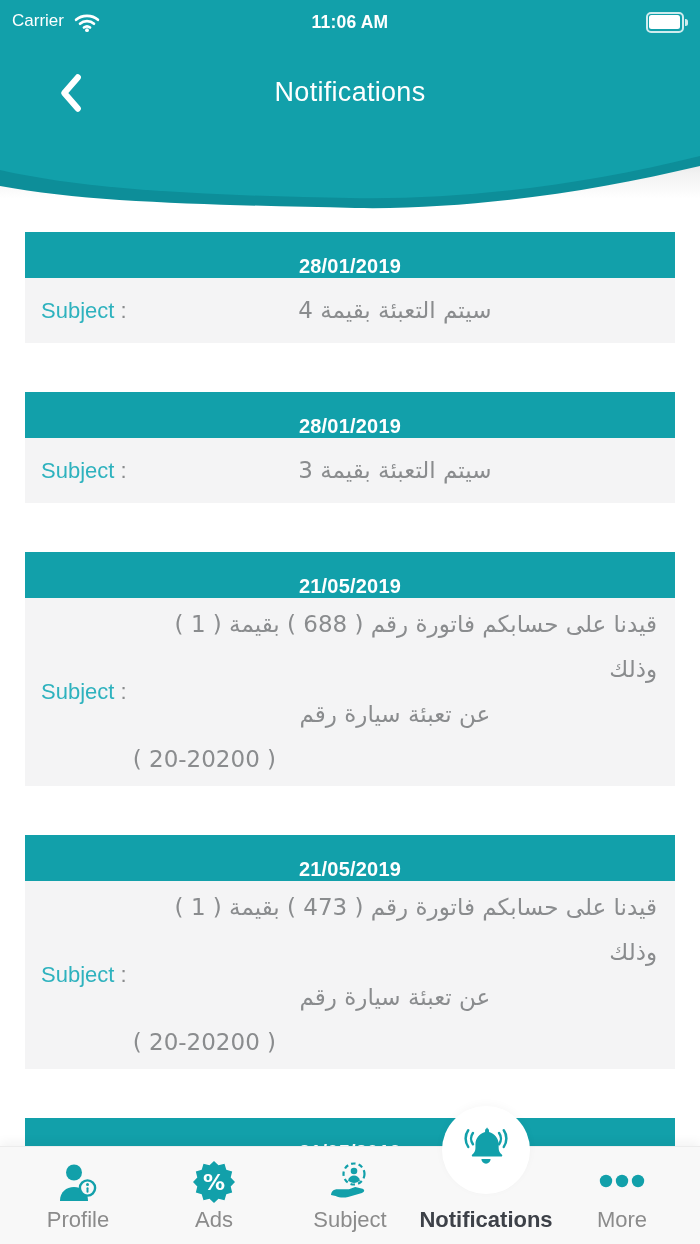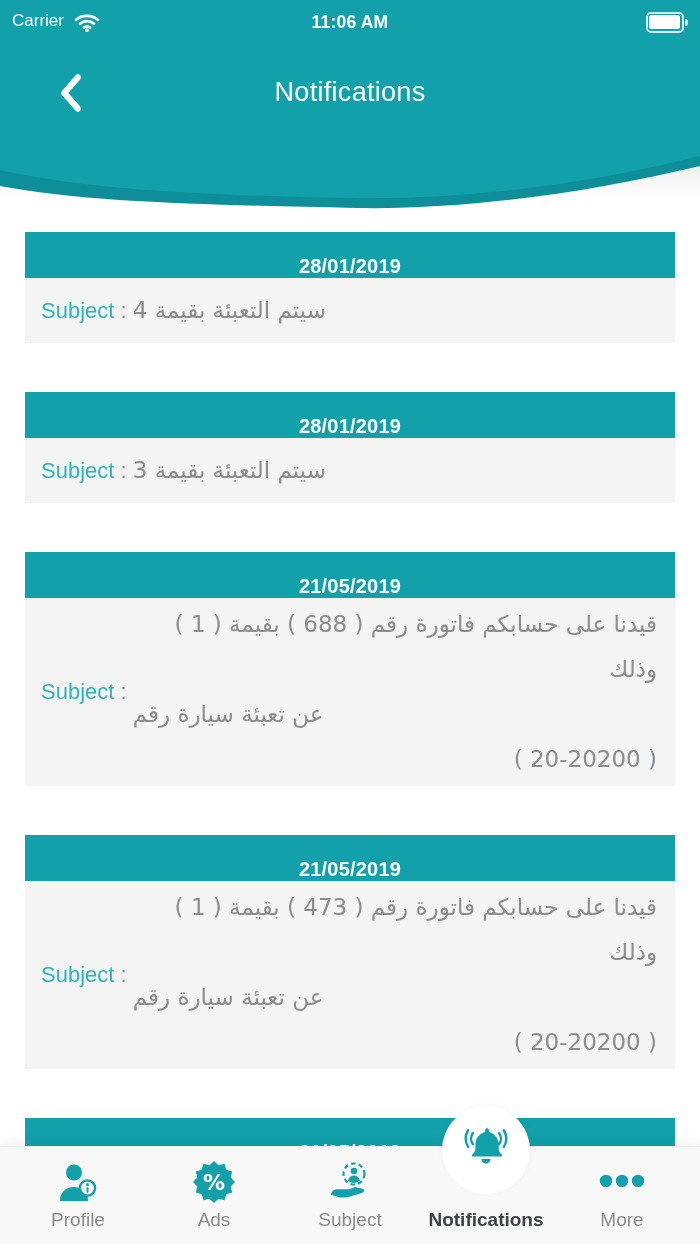--- a/index.html
+++ b/index.html
@@ -31,27 +31,27 @@
   
   .cards{padding:17px 25px 0}
   .card{margin-bottom:49px}
   .card-header{height:46px;background:var(--teal);display:flex;align-items:flex-end;justify-content:center}
   .card-date{color:#fff;font-size:20px;font-weight:bold;letter-spacing:.2px}
   .card-body{background:var(--card-bg);display:flex;align-items:center;min-height:57px;padding:4px 18px 4px 16px}
   .subject-label{white-space:pre;font-size:22px;color:var(--body-text);flex:none}
   .subject-word{color:var(--subject)}
   .card-text{flex:1 1 auto;direction:rtl;font-size:23px;color:var(--body-text);font-family:"DejaVu Sans",sans-serif;min-width:0}
   .ln{line-height:45px}
-  .al-r{text-align:right}.al-l{text-align:left}.al-c{text-align:right}
+  .al-r{text-align:right}.al-l{text-align:center}.al-c{text-align:left}
 
   
   .tab-bar{position:absolute;left:0;bottom:0;width:680px;height:97px;padding:0 10px;background:var(--tab-bg);border-top:1px solid #ECECEC;box-shadow:0 -4px 10px rgba(0,0,0,.05);display:flex;z-index:5}
   .tab-item{flex:1 1 0;display:flex;flex-direction:column;align-items:center;justify-content:flex-end;padding-bottom:13px;position:relative;cursor:pointer}
   .tab-icon{height:48px;display:flex;align-items:flex-start;justify-content:center;padding-top:6px}
-  .tab-label{font-size:19px;color:var(--tab-label);line-height:22px}
+  .tab-label{font-size:22px;color:var(--tab-label);line-height:22px}
   .tab-item.active .tab-label{color:var(--tab-label-active);font-weight:bold}
   .bell-circle{position:absolute;left:50%;transform:translateX(-50%);top:-41px;width:88px;height:88px;border-radius:50%;background:#fff;box-shadow:0 -2px 8px rgba(0,0,0,.03);display:flex;align-items:center;justify-content:center}
   .bell-circle svg{margin-top:-10px}
 </style>
 </head>
 <body>
 
 <div class="screen">
 
   <div class="status-bar">

